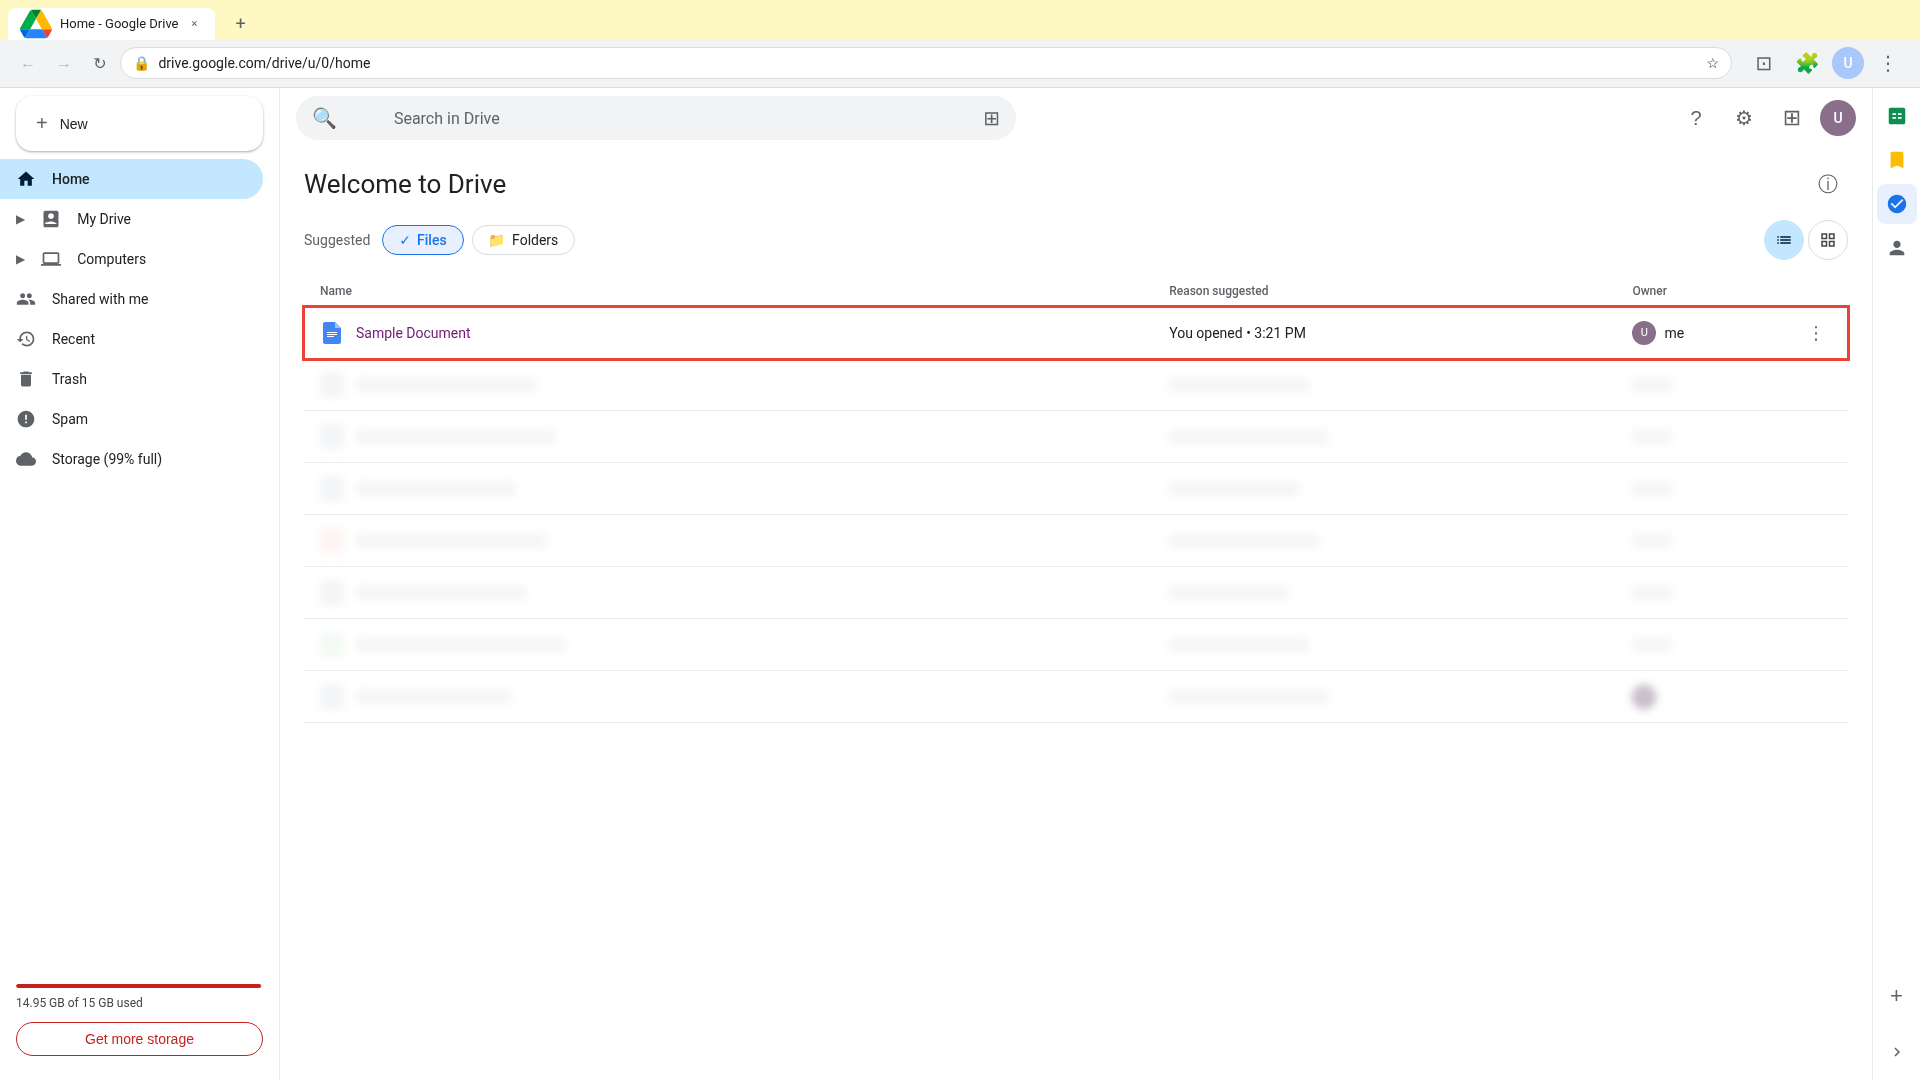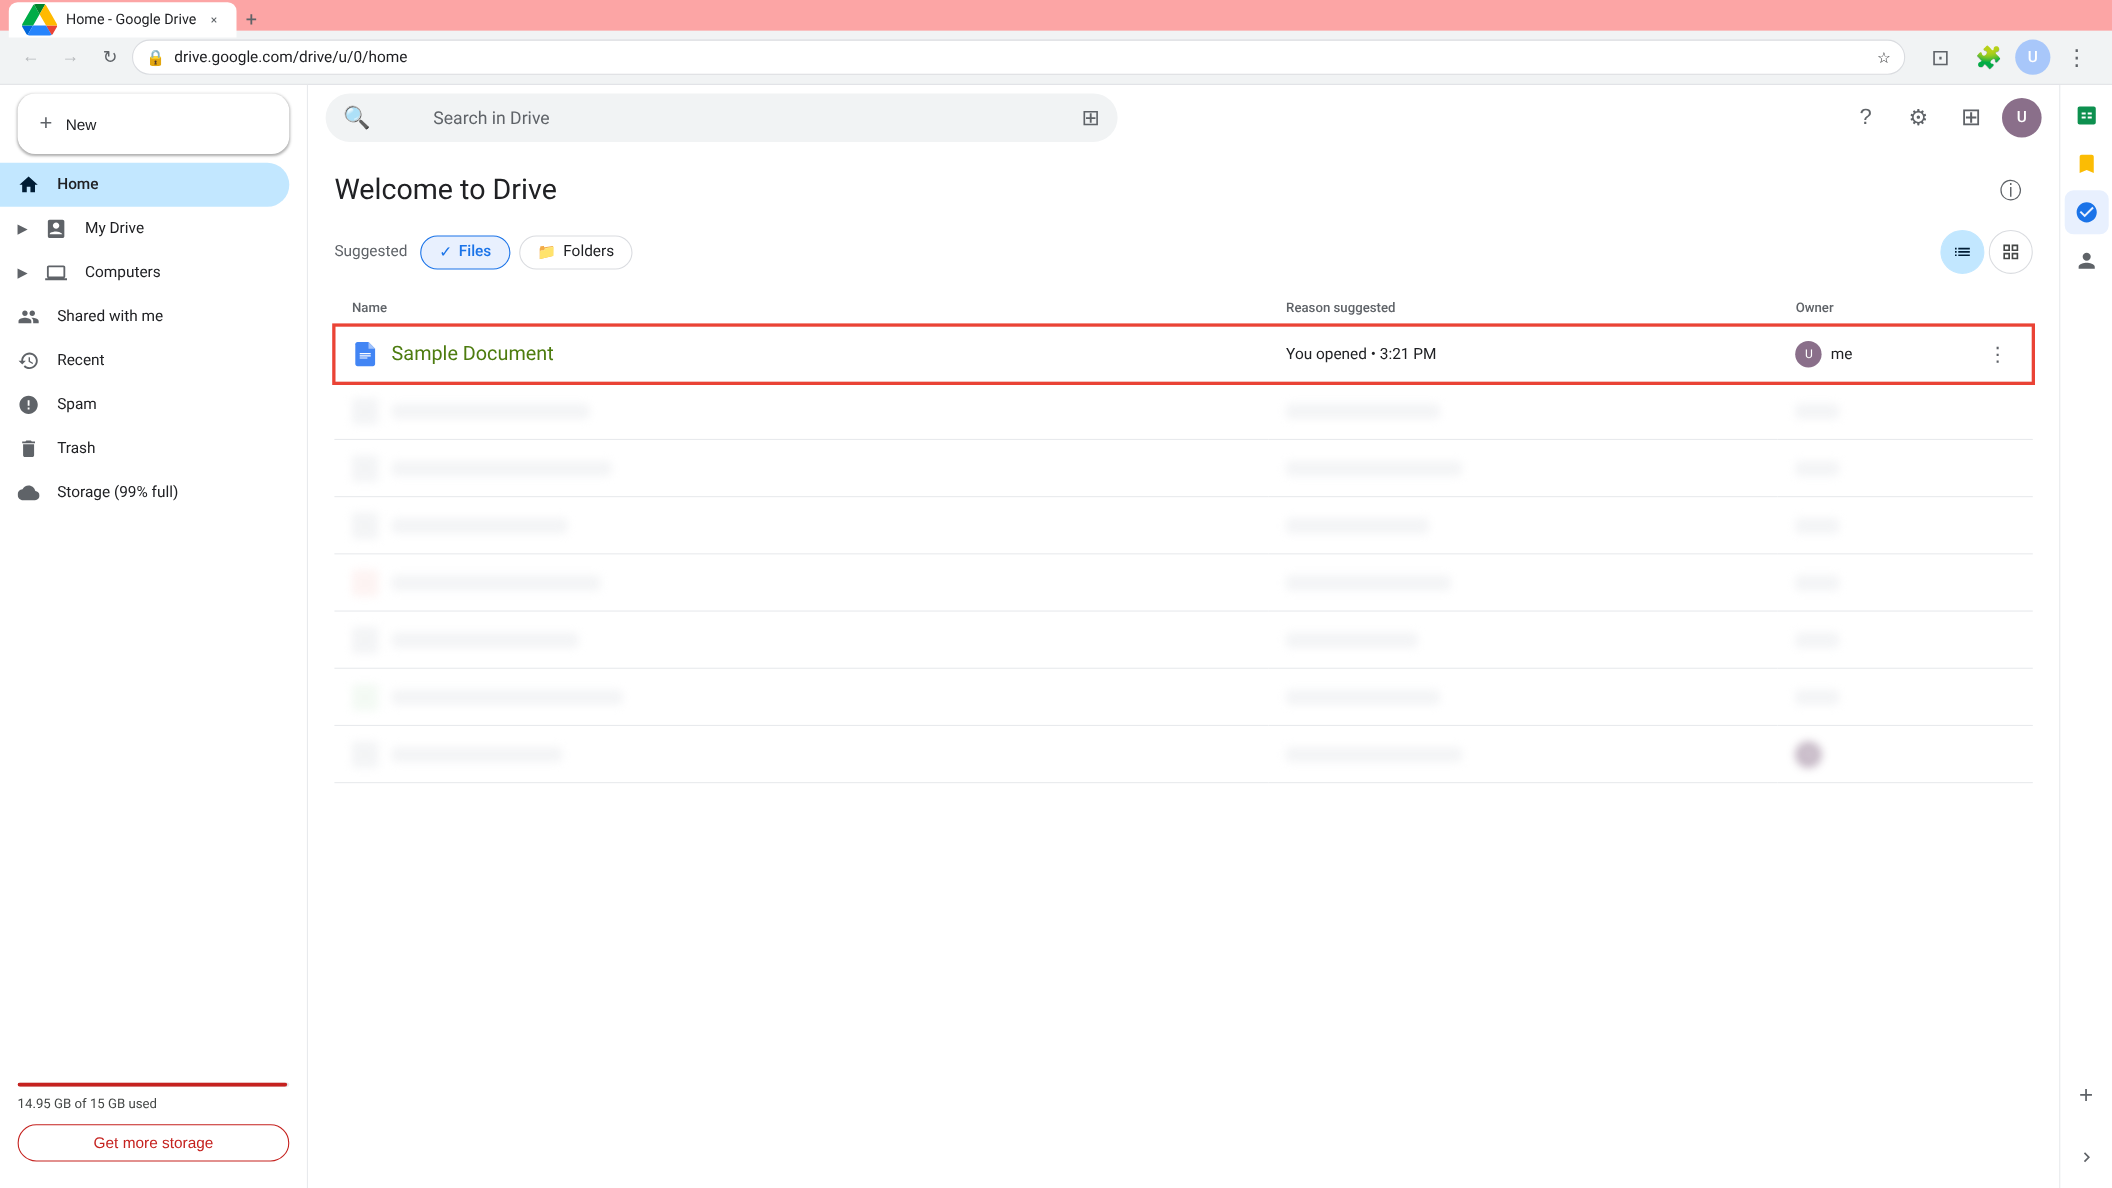--- a/index.html
+++ b/index.html
@@ -1,20 +1,20 @@
 <!DOCTYPE html>
 <html><head>
   <meta charset="utf-8">
   <style>
     * { box-sizing: border-box; margin: 0; padding: 0; }
     body { font-family: 'Google Sans', Roboto, Arial, sans-serif; background: #fff; overflow: hidden; width: 1920px; height: 1080px; display: flex; flex-direction: column; }
 
     
     .browser-chrome { background: #f1f3f4; border-bottom: 1px solid #dadce0; }
-    .tab-bar { display: flex; align-items: center; padding: 8px 0 0 8px; gap: 0; background: #fca5a5; height: 28px; }
+    .tab-bar { display: flex; align-items: center; padding: 8px 0 0 8px; gap: 12px; background: #fef9c3; height: 39px; }
     .tab { display: flex; align-items: center; background: #f1f3f4; border-radius: 8px 8px 0 0; padding: 0 12px; height: 32px; min-width: 200px; max-width: 240px; gap: 8px; font-size: 13px; color: #202124; }
     .tab.active { background: #fff; }
     .tab-favicon { width: 16px; height: 16px; }
     .tab-title { flex: 1; overflow: hidden; text-overflow: ellipsis; white-space: nowrap; font-size: 13px; }
     .tab-close { width: 16px; height: 16px; border-radius: 50%; display: flex; align-items: center; justify-content: center; cursor: pointer; font-size: 11px; color: #5f6368; }
     .tab-new { width: 28px; height: 28px; display: flex; align-items: center; justify-content: center; border-radius: 50%; cursor: pointer; font-size: 18px; color: #5f6368; }
     .nav-controls { display: flex; align-items: center; padding: 6px 12px; gap: 4px; background: #f1f3f4; height: 48px; }
     .nav-btn { width: 32px; height: 32px; border-radius: 50%; display: flex; align-items: center; justify-content: center; cursor: pointer; color: #5f6368; font-size: 16px; border: none; background: none; }
     .nav-btn.disabled { opacity: 0.4; cursor: default; }
     .address-bar { flex: 1; background: #fff; border-radius: 24px; height: 32px; display: flex; align-items: center; padding: 0 12px; gap: 8px; font-size: 14px; color: #202124; border: 1px solid #dadce0; }
@@ -71,21 +71,21 @@
     .view-btn.active { background: #c2e7ff; border-color: #c2e7ff; color: #001d35; }
 
     
     .file-table { width: 100%; border-collapse: collapse; }
     .file-table th { text-align: left; font-size: 12px; font-weight: 500; color: #5f6368; padding: 8px 16px; border-bottom: 1px solid #e8eaed; }
     .file-table td { padding: 0 16px; font-size: 14px; color: #202124; border-bottom: 1px solid #e8eaed; height: 52px; }
     .file-row { cursor: pointer; }
     .file-row.highlighted { outline: 3px solid #ea4335; }
     .file-name-cell { display: flex; align-items: center; gap: 12px; }
     .file-icon { width: 24px; height: 24px; flex-shrink: 0; }
-    .file-name { font-size: 18px; color: #4d7c0f; }
+    .file-name { font-size: 14px; color: #701a75; }
     .reason-cell { font-size: 14px; color: #5f6368; }
     .owner-cell { display: flex; align-items: center; gap: 8px; }
     .owner-avatar { width: 24px; height: 24px; border-radius: 50%; background: #a8c7fa; display: flex; align-items: center; justify-content: center; font-size: 11px; color: #fff; overflow: hidden; }
     .more-btn { width: 32px; height: 32px; border-radius: 50%; display: flex; align-items: center; justify-content: center; cursor: pointer; font-size: 18px; color: #5f6368; border: none; background: none; }
 
     
     .blurred { filter: blur(4px); opacity: 0.5; }
 
     
     .right-panel { width: 48px; background: #fff; border-left: 1px solid #e8eaed; display: flex; flex-direction: column; align-items: center; padding: 8px 0; gap: 4px; flex-shrink: 0; }
@@ -186,32 +186,32 @@
         <span class="item-icon">
           <svg width="20" height="20" viewBox="0 0 24 24" fill="#5f6368">
               <path d="M13 3c-4.97 0-9 4.03-9 9H1l3.89 3.89.07.14L9 12H6c0-3.87 3.13-7 7-7s7 3.13 7 7-3.13 7-7 7c-1.93 0-3.68-.79-4.94-2.06l-1.42 1.42C8.27 19.99 10.51 21 13 21c4.97 0 9-4.03 9-9s-4.03-9-9-9zm-1 5v5l4.28 2.54.72-1.21-3.5-2.08V8H12z"></path>
             </svg>
         </span>
         <span>Recent</span>
       </div>
       <div class="sidebar-item">
         <span class="item-icon">
           <svg width="20" height="20" viewBox="0 0 24 24" fill="#5f6368">
+              <path d="M6 19c0 1.1.9 2 2 2h8c1.1 0 2-.9 2-2V7H6v12zM19 4h-3.5l-1-1h-5l-1 1H5v2h14V4z"></path>
+            </svg>
+        </span>
+        <span>Trash</span>
+      </div>
+      <div class="sidebar-item">
+        <span class="item-icon">
+          <svg width="20" height="20" viewBox="0 0 24 24" fill="#5f6368">
               <path d="M12 2C6.48 2 2 6.48 2 12s4.48 10 10 10 10-4.48 10-10S17.52 2 12 2zm1 15h-2v-2h2v2zm0-4h-2V7h2v6z"></path>
             </svg>
         </span>
         <span>Spam</span>
-      </div>
-      <div class="sidebar-item">
-        <span class="item-icon">
-          <svg width="20" height="20" viewBox="0 0 24 24" fill="#5f6368">
-              <path d="M6 19c0 1.1.9 2 2 2h8c1.1 0 2-.9 2-2V7H6v12zM19 4h-3.5l-1-1h-5l-1 1H5v2h14V4z"></path>
-            </svg>
-        </span>
-        <span>Trash</span>
       </div>
       <div class="sidebar-item">
         <span class="item-icon">
           <svg width="20" height="20" viewBox="0 0 24 24" fill="#5f6368">
               <path d="M19.35 10.04C18.67 6.59 15.64 4 12 4 9.11 4 6.6 5.64 5.35 8.04 2.34 8.36 0 10.91 0 14c0 3.31 2.69 6 6 6h13c2.76 0 5-2.24 5-5 0-2.64-2.05-4.78-4.65-4.96z"></path>
             </svg>
         </span>
         <span>Storage (99% full)</span>
       </div>
     </div>

